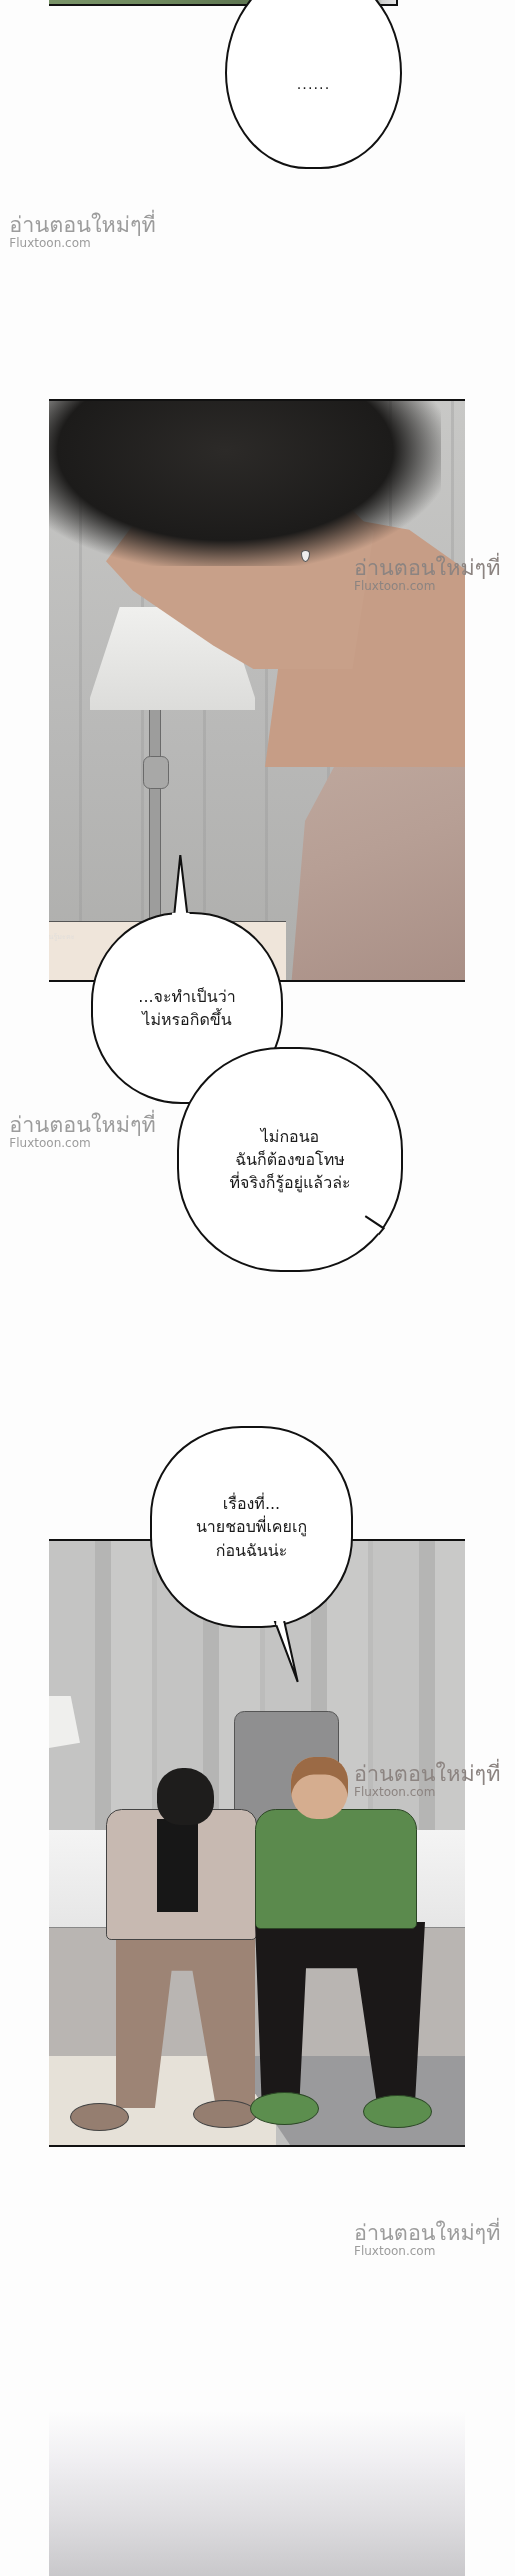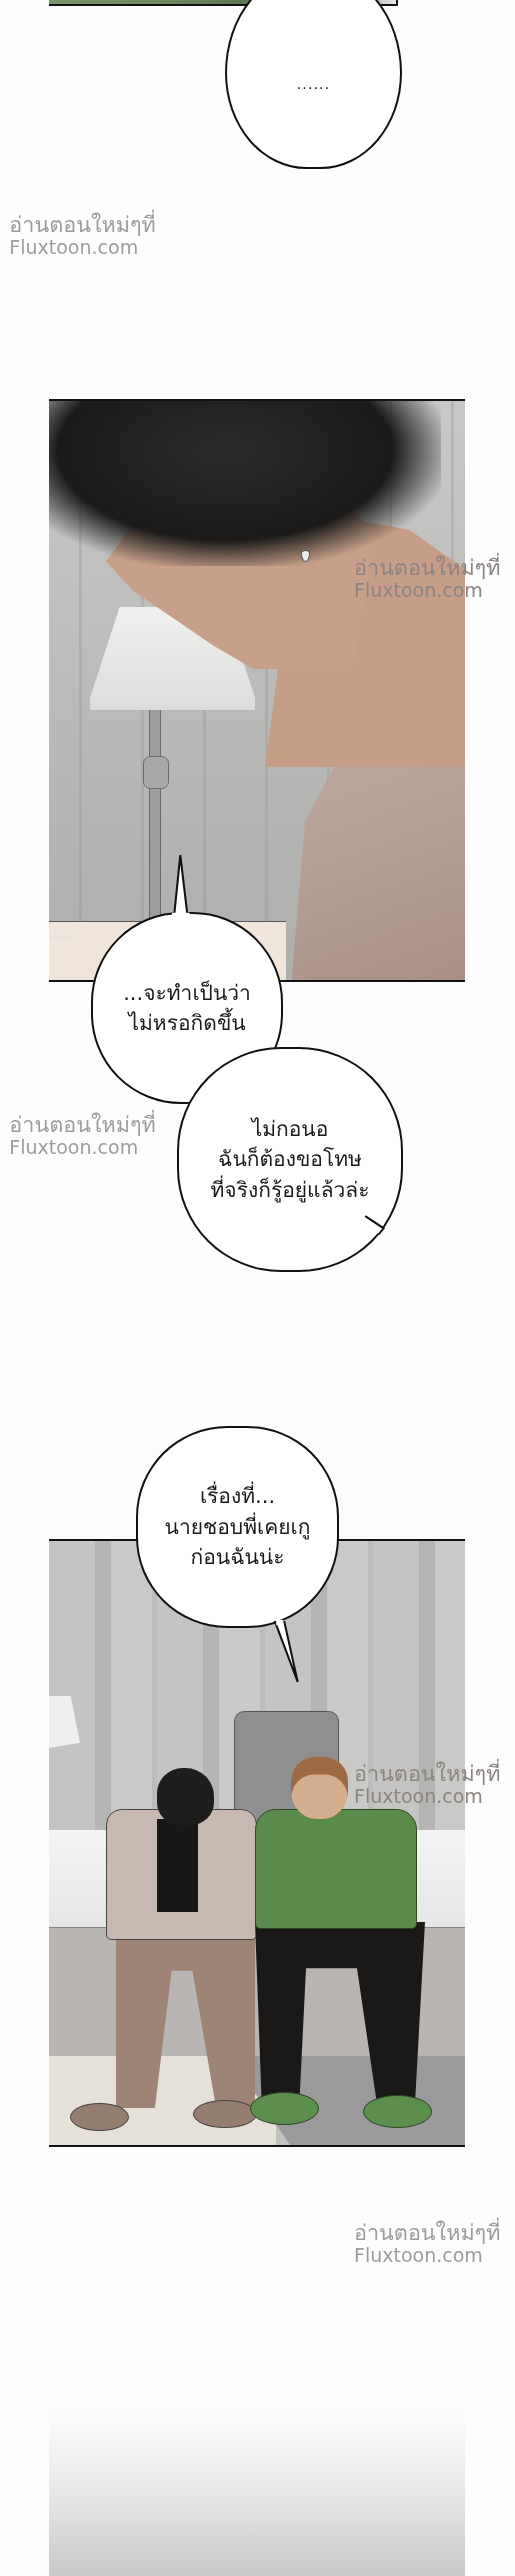--- a/index.html
+++ b/index.html
@@ -66,33 +66,33 @@
   #panel3 .m2-shoe-l { left: 201px; top: 551px; width: 67px; height: 31px; background: #5c8e4e; border-radius: 50%; border: 1px solid #2c4826; }
   #panel3 .m2-shoe-r { left: 314px; top: 554px; width: 67px; height: 31px; background: #5c8e4e; border-radius: 50%; border: 1px solid #2c4826; }
 
   
   #panel4 { left: 49px; top: 2411px; width: 416px; height: 165px;
     background: linear-gradient(180deg,#fdfdfd 0%,#f0eff2 30%,#dedde0 65%,#c9c8cb 100%); }
 
   
   .bubble { position: absolute; background: #fff; border: 2.1px solid #111;
     display: flex; align-items: center; justify-content: center; text-align: center;
-    box-sizing: border-box; color: #1a1a1a; font-size: 21px; line-height: 1.45; z-index: 5; }
+    box-sizing: border-box; color: #1a1a1a; font-size: 16px; line-height: 1.45; z-index: 5; }
   .bubble .line { display: block; white-space: nowrap; }
   .tail { position: absolute; z-index: 6; }
 
   #bubble1 { left: 225px; top: -31px; width: 177px; height: 200px; border-radius: 48% 48% 46% 46% / 52% 52% 48% 48%; padding-top: 31px; font-size: 14.4px; letter-spacing: 1px; }
   #bubble2 { left: 91px; top: 912px; width: 192px; height: 192px; border-radius: 47%; }
   #bubble3 { left: 177px; top: 1047px; width: 226px; height: 225px; border-radius: 46%; z-index: 7; }
-  #bubble4 { left: 136px; top: 1426px; width: 203px; height: 202px; border-radius: 45%; }
+  #bubble4 { left: 150px; top: 1426px; width: 203px; height: 202px; border-radius: 45%; }
 
   
   .wm { position: absolute; color: #9c9c9c; text-align: left; z-index: 8; line-height: 1.1; }
   .wm .th { display: block; font-size: 21.6px; font-family: "DejaVu Sans", sans-serif; white-space: nowrap; }
-  .wm .en { display: block; font-size: 19px; font-family: "DejaVu Sans", sans-serif; white-space: nowrap; }
+  .wm .en { display: block; font-size: 12px; font-family: "DejaVu Sans", sans-serif; white-space: nowrap; }
   .wm.on-art { color: #8c8481; }
   #wm1 { left: 9.3px; top: 213px; width: 152px; }
   #wm2 { left: 9.3px; top: 1113px; width: 152px; }
   #wm3 { left: 354px; top: 556px; width: 152px; }
   #wm4 { left: 354px; top: 1762px; width: 152px; }
   #wm5 { left: 354px; top: 2221px; width: 152px; }
 </style>
 </head>
 <body>
 

